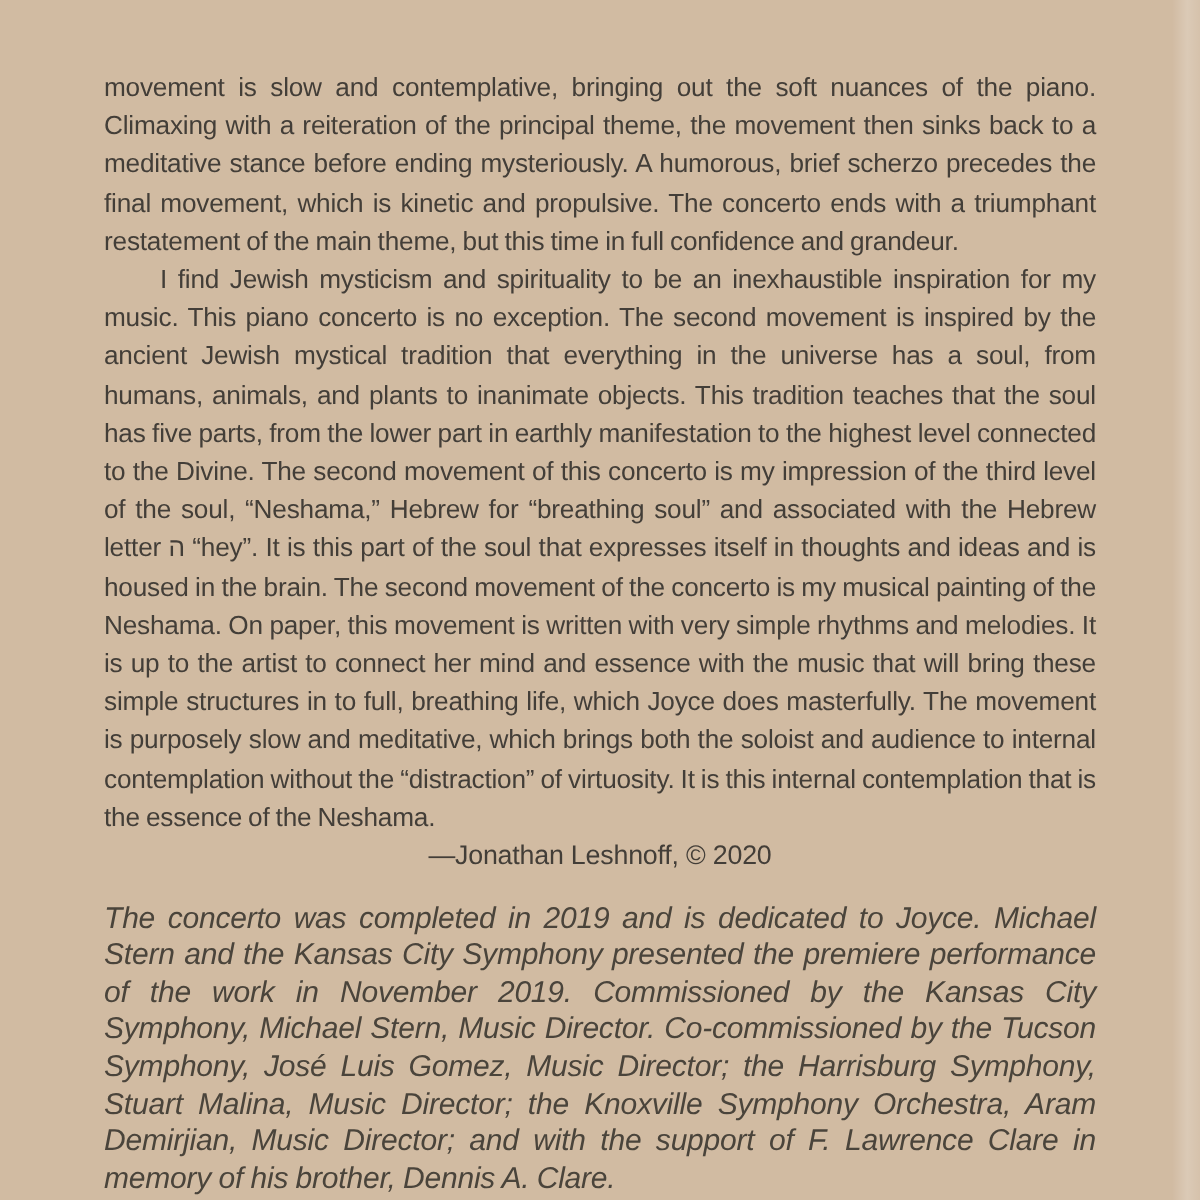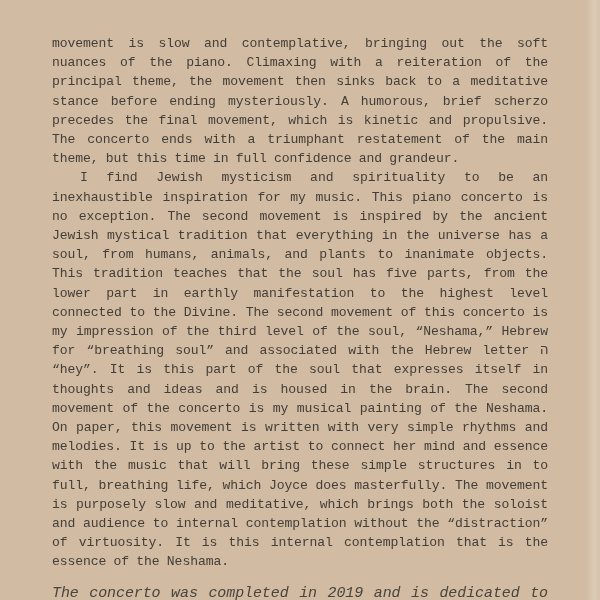--- a/index.html
+++ b/index.html
@@ -10,21 +10,20 @@
     width: 600px;
     height: 600px;
     background: #d1bba2;
     overflow: hidden;
     position: relative;
     font-family: "Liberation Sans", sans-serif;
   }
   .page {
     position: absolute;
     inset: 0;
-    font-family: Liberation Mono, monospace;
   }
   .page-edge {
     position: absolute;
     top: 0;
     right: 0;
     width: 14px;
     height: 100%;
     background: linear-gradient(to right,
       rgba(255,255,255,0.00) 0%,
       rgba(255,255,255,0.22) 55%,
@@ -67,16 +66,17 @@
     color: #4a443b;
   }
 </style>
 </head>
 <body style="background: rgb(209, 187, 162);">
 
 <div class="page">
   <div class="text-block" style="color: rgb(67, 62, 56);">
     <p class="para">movement is slow and contemplative, bringing out the soft nuances of the piano. Climaxing with a reiteration of the principal theme, the movement then sinks back to a meditative stance before ending mysteriously. A humorous, brief scherzo precedes the final movement, which is kinetic and propulsive. The concerto ends with a triumphant restatement of the main theme, but this time in full confidence and grandeur.</p>
     <p class="para indent">I find Jewish mysticism and spirituality to be an inexhaustible inspiration for my music. This piano concerto is no exception. The second movement is inspired by the ancient Jewish mystical tradition that everything in the universe has a soul, from humans, animals, and plants to inanimate objects. This tradition teaches that the soul has five parts, from the lower part in earthly manifestation to the highest level connected to the Divine. The second movement of this concerto is my impression of the third level of the soul, “Neshama,” Hebrew for “breathing soul” and associated with the Hebrew letter ה “hey”. It is this part of the soul that expresses itself in thoughts and ideas and is housed in the brain. The second movement of the concerto is my musical painting of the Neshama. On paper, this movement is written with very simple rhythms and melodies. It is up to the artist to connect her mind and essence with the music that will bring these simple structures in to full, breathing life, which Joyce does masterfully. The movement is purposely slow and meditative, which brings both the soloist and audience to internal contemplation without the “distraction” of virtuosity. It is this internal contemplation that is the essence of the Neshama.</p>
+    <p class="attribution">—Jonathan Leshnoff, © 2020</p>
     <p class="footnote">The concerto was completed in 2019 and is dedicated to Joyce. Michael Stern and the Kansas City Symphony presented the premiere performance of the work in November 2019. Commissioned by the Kansas City Symphony, Michael Stern, Music Director. Co-commissioned by the Tucson Symphony, José Luis Gomez, Music Director; the Harrisburg Symphony, Stuart Malina, Music Director; the Knoxville Symphony Orchestra, Aram Demirjian, Music Director; and with the support of F. Lawrence Clare in memory of his brother, Dennis A. Clare.</p>
   </div>
   <div class="page-edge"></div>
 </div>
 
 </body></html>

